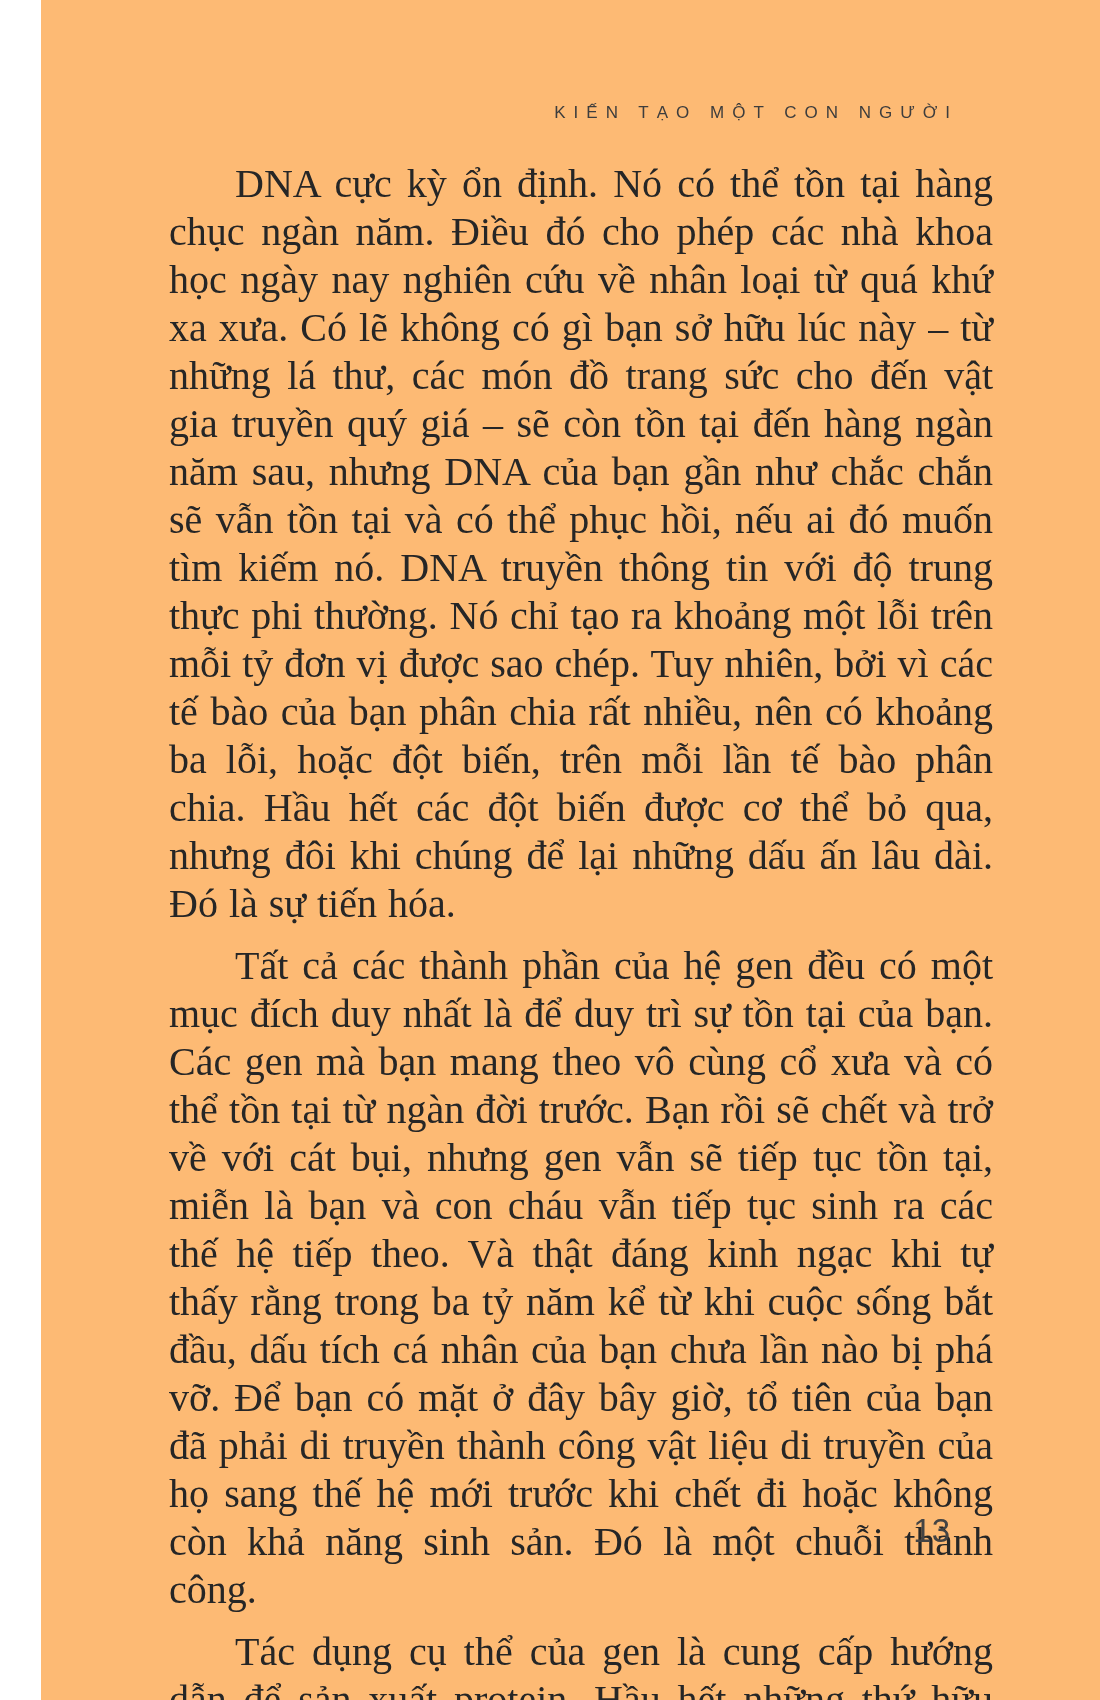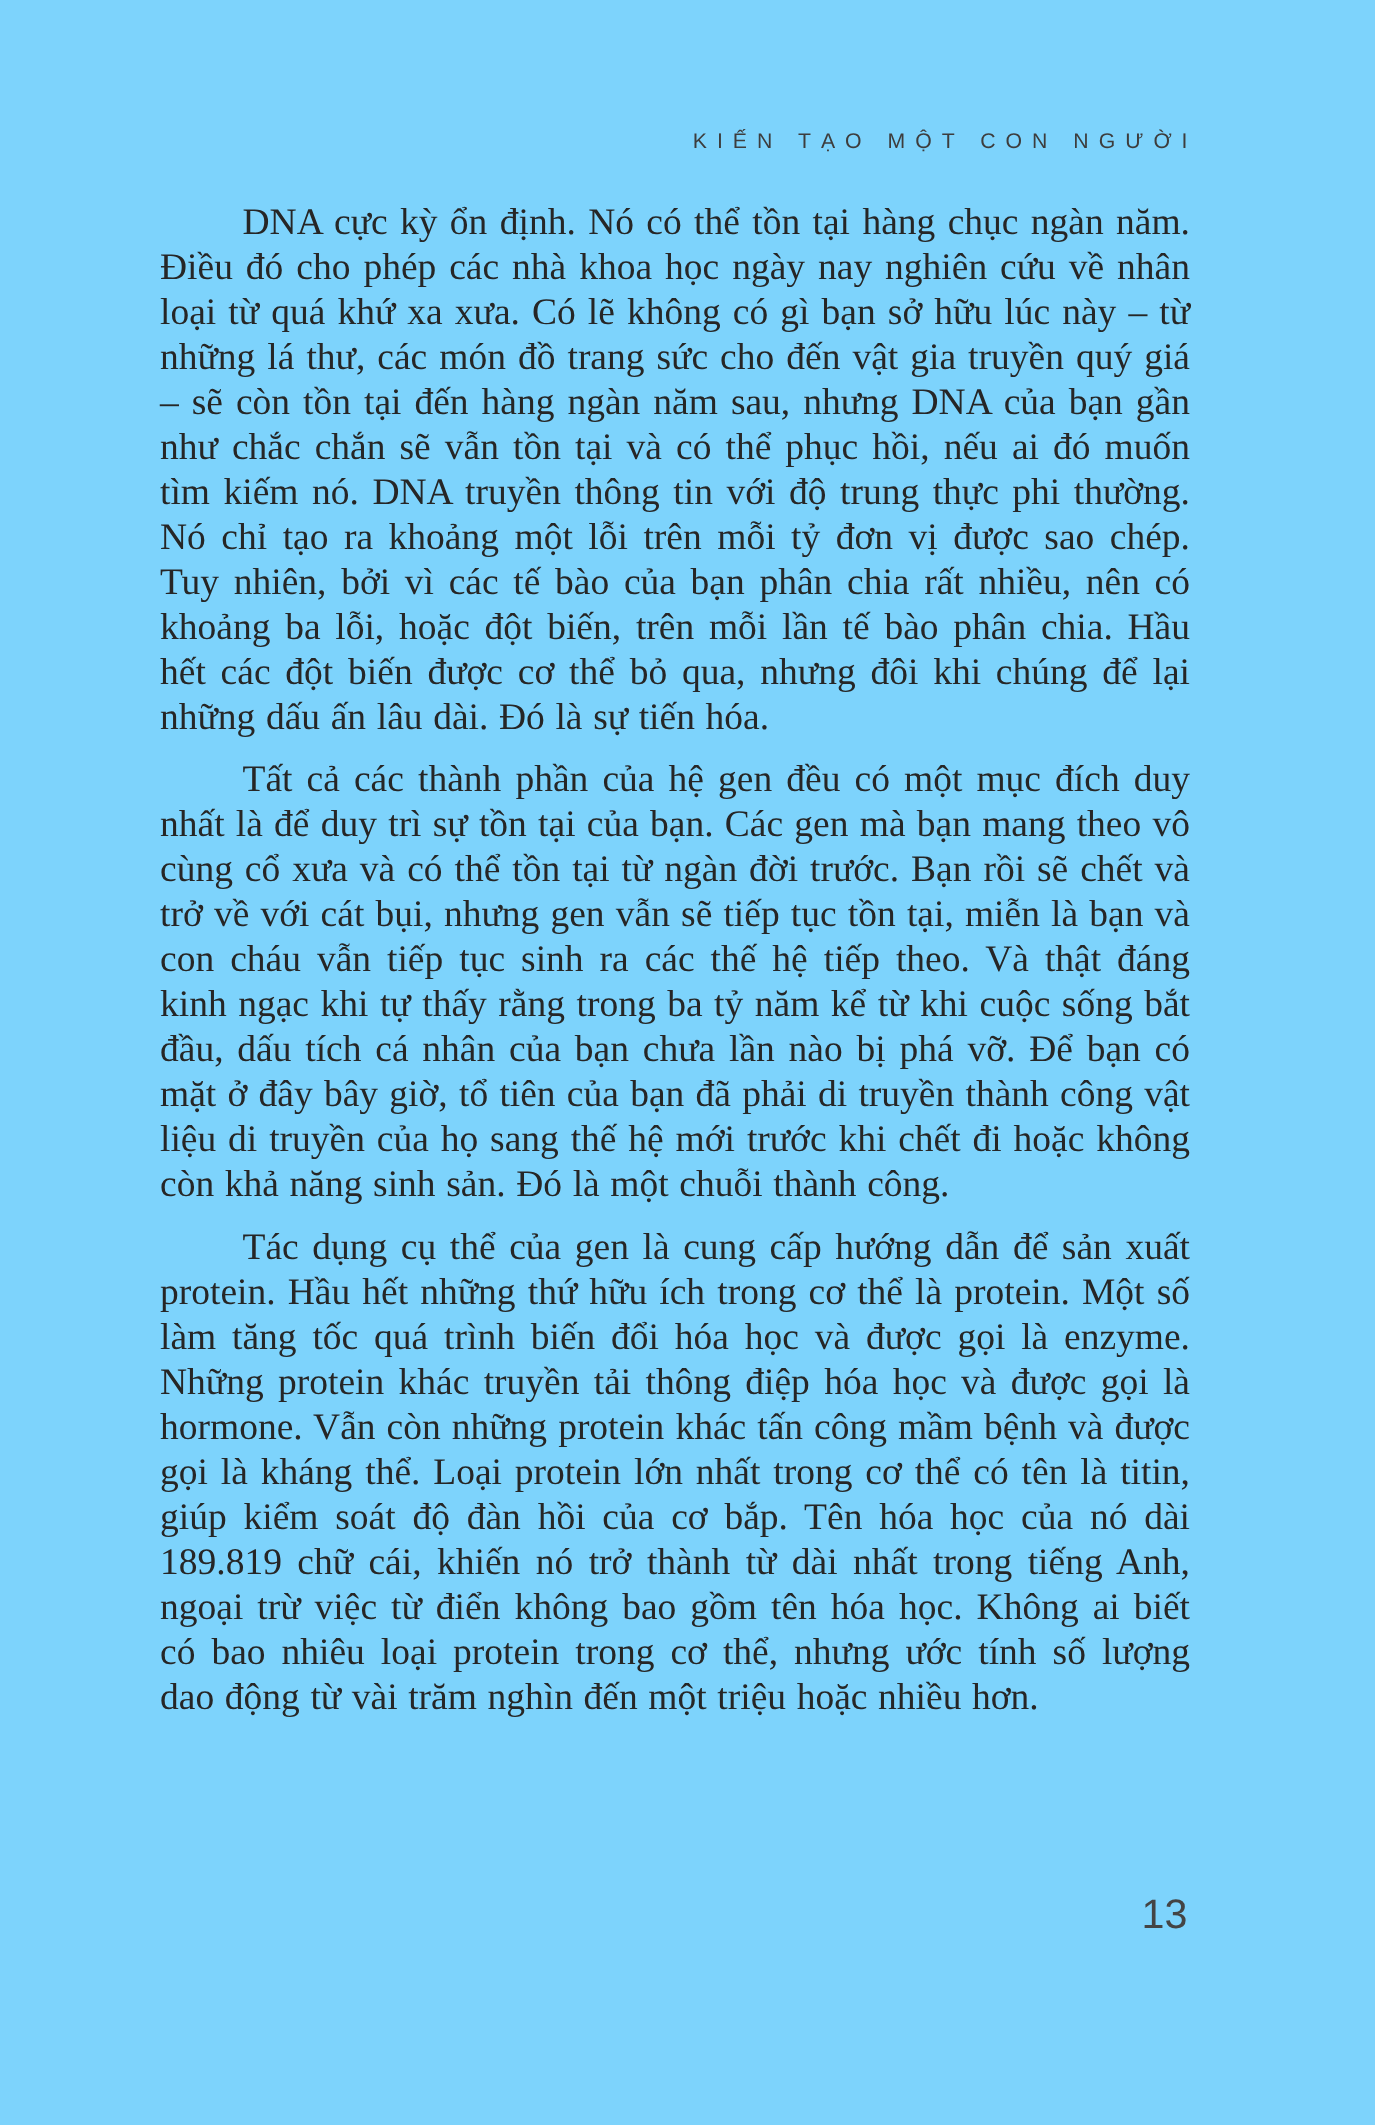--- a/index.html
+++ b/index.html
@@ -10,21 +10,22 @@
     width: 1100px;
     height: 1700px;
     background: #ffffff;
     position: relative;
     overflow: hidden;
     font-family: "Liberation Serif", serif;
   }
   .book-page {
     position: absolute;
     inset: 0;
-    background: #7dd3fc;
+    background: #fdba74;
+    margin-left: 41px;
   }
   .running-header {
     position: absolute;
     top: 103px;
     right: 142px;
     font-family: "Liberation Sans", sans-serif;
     font-size: 17px;
     font-weight: 400;
     letter-spacing: 8px;
     color: #3d3d3d;
@@ -32,22 +33,22 @@
   }
   .text-block {
     position: absolute;
     top: 160px;
     left: 128px;
     width: 824px;
   }
   .text-block p {
     margin: 0 0 14px 0;
     text-indent: 66px;
-    font-size: 30px;
-    line-height: 36px;
+    font-size: 40px;
+    line-height: 48px;
     text-align: justify;
     color: #262626;
     word-spacing: 1px;
   }
   .page-number {
     position: absolute;
     top: 1512px;
     right: 150px;
     font-family: "Liberation Sans", sans-serif;
     font-size: 33px;

